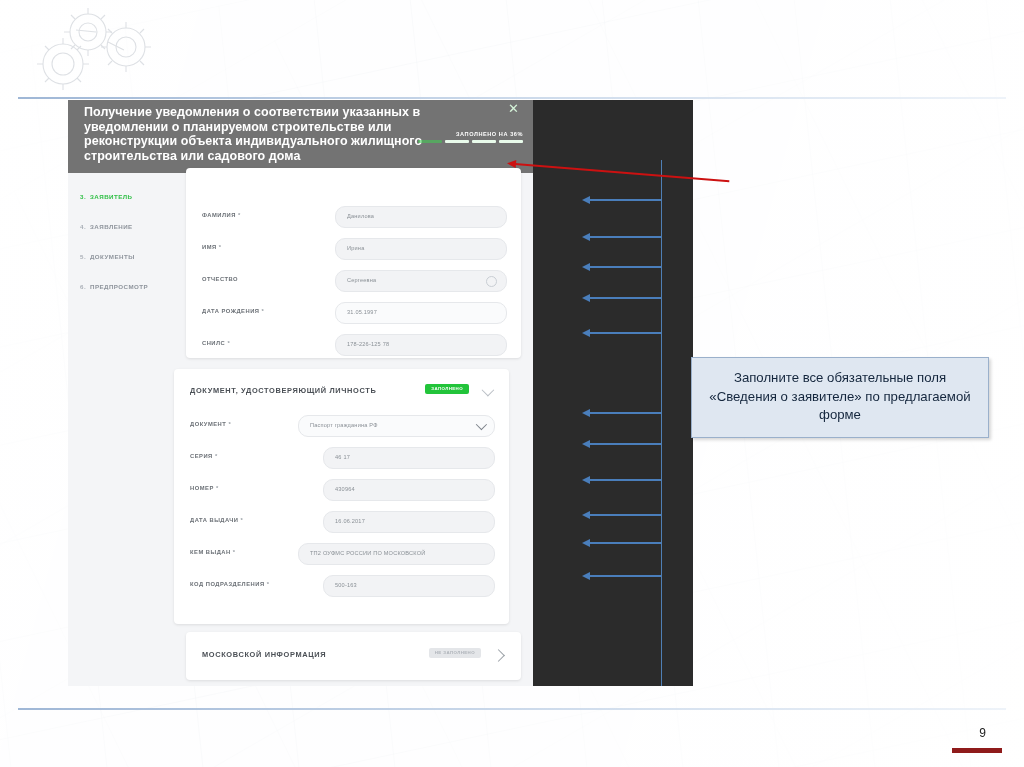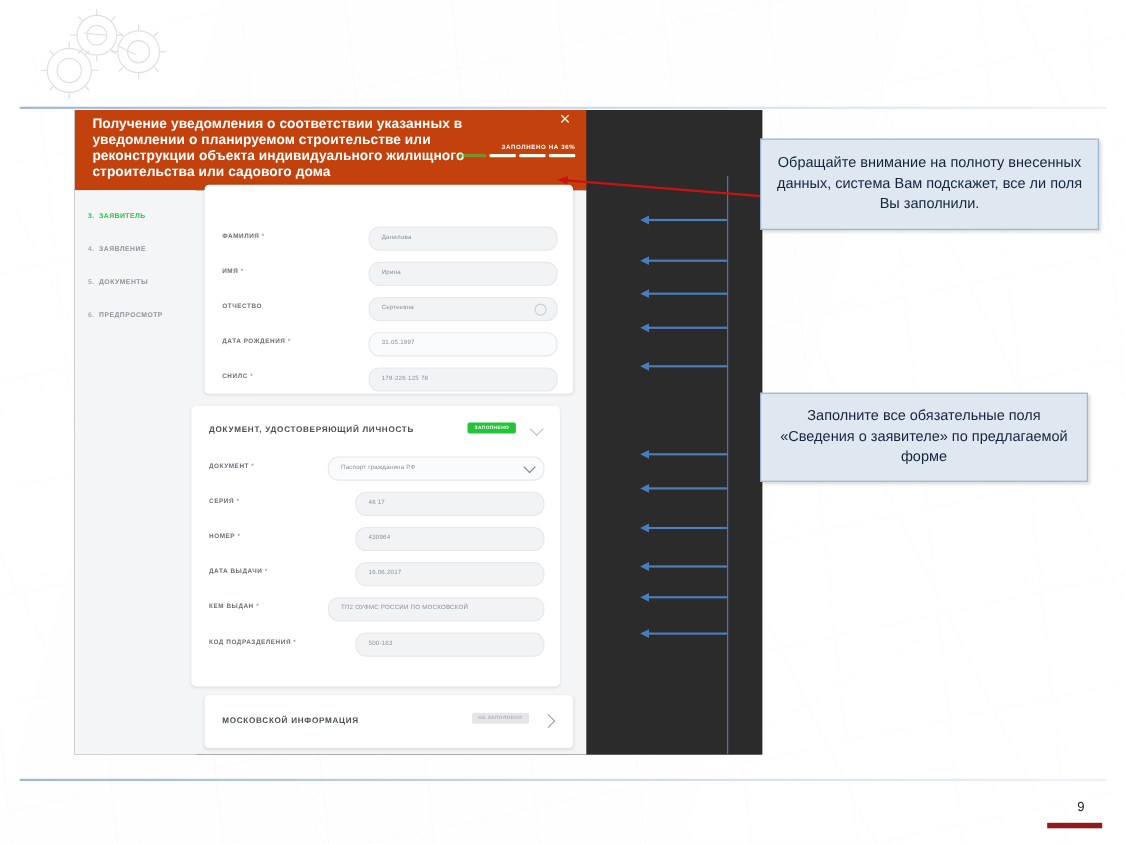--- a/index.html
+++ b/index.html
@@ -66,21 +66,21 @@
   .ghost .gbtn{position:absolute;left:40px;top:438px;width:60px;height:26px;background:#1d6b1d;border-radius:3px;}
   .ghost .g-green{position:absolute;left:2px;top:540px;font-size:9px;color:#2a6a2a;}
   .ghost .g-foot{position:absolute;left:0px;top:568px;font-size:9px;font-weight:700;color:#d0d0d0;white-space:nowrap;}
 
   
   .white-strip{position:absolute;left:120px;top:0;width:1px;bottom:0;background:#f0f0f0;}
 
   
   #modal-head{
     position:absolute;left:0px;top:-25px;width:465px;height:98px;
-    background:#c2410c;
+    background:#737373;
   }
   #modal-head .mtitle{
     position:absolute;left:16px;top:30px;width:370px;
     color:#ffffff;font-weight:700;font-size:12.5px;line-height:14.6px;
     letter-spacing:.05px;
   }
   #modal-head .mclose{
     position:absolute;right:14px;top:27px;color:#d6f5da;font-size:13px;
     line-height:1;cursor:pointer;
   }
@@ -395,23 +395,20 @@
       <div class="arr" style="top:343px"></div>
       <div class="arr" style="top:379px"></div>
       <div class="arr" style="top:414px"></div>
       <div class="arr" style="top:442px"></div>
       <div class="arr" style="top:475px"></div>
     </div>
   </div>
 
   <div class="redline"></div>
 
-  <div class="callout" id="callout-1">
-    <div class="ctxt">Обращайте внимание на полноту внесенных данных, система Вам подскажет, все ли поля Вы заполнили.</div>
-  </div>
   <div class="callout" id="callout-2">
     <div class="ctxt">Заполните все обязательные поля «Сведения о заявителе» по предлагаемой форме</div>
   </div>
 
   <div id="page-num">9</div>
   <div id="page-underline"></div>
 
 </div>
 
 </body></html>

